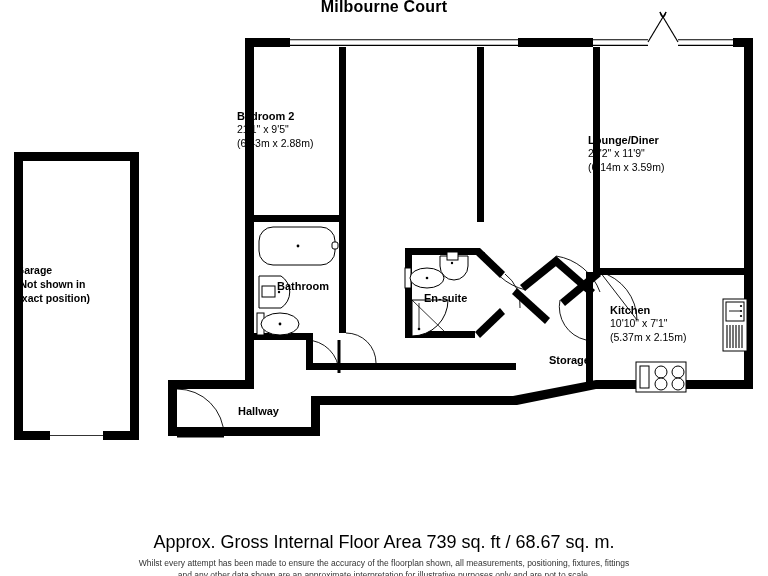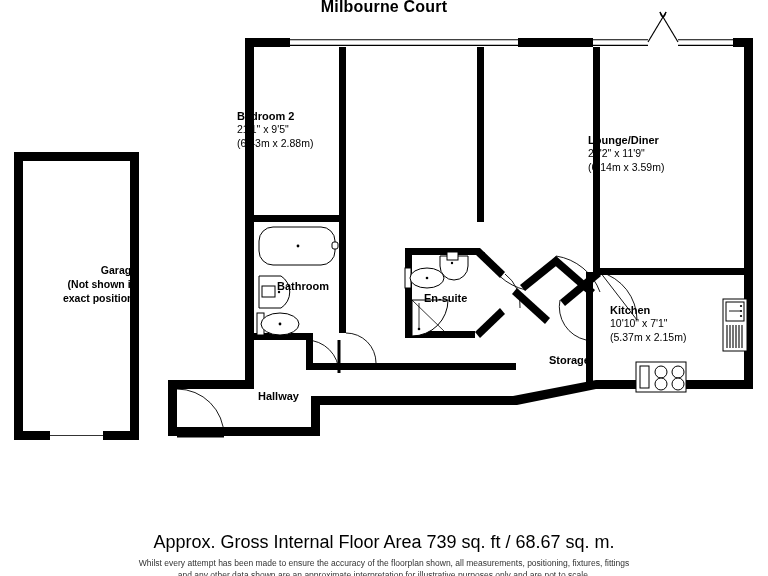--- a/index.html
+++ b/index.html
@@ -47,21 +47,21 @@
     font-size: 10.5px;
   }
   .small-label {
     position: absolute;
     font-size: 11px;
     font-weight: bold;
     white-space: nowrap;
   }
   .garage-label {
     position: absolute;
-    text-align: right;
+    text-align: left;
     font-size: 10.5px;
     font-weight: bold;
     line-height: 1.35;
     white-space: nowrap;
   }
   .footer-area {
     position: absolute;
     left: 0;
     top: 524px;
     width: 768px;
@@ -279,21 +279,21 @@
     <span class="rdim">10'10" x 7'1"</span>
     <span class="rdim">(5.37m x 2.15m)</span>
   </div>
 
   <div class="small-label" style="left:277px; top:280px;">Bathroom</div>
 
   <div class="small-label" style="left:424px; top:292px;">En-suite</div>
 
   <div class="small-label" style="left:549px; top:354px;">Storage</div>
 
-  <div class="small-label" style="left:238px; top:390px;margin-left:20px;">Hallway</div>
+  <div class="small-label" style="left:238px; top:405px;">Hallway</div>
 
   <div class="garage-label" style="left:16px; top:263px; width:121px;">
     <span>Garage</span><br>
     <span>(Not shown in</span><br>
     <span>exact position)</span>
   </div>
 
   <div class="footer-area">
     <p class="footer-title">Approx. Gross Internal Floor Area 739 sq. ft / 68.67 sq. m.</p>
     <p class="footer-disc">Whilst every attempt has been made to ensure the accuracy of the floorplan shown, all measurements, positioning, fixtures, fittings</p>

